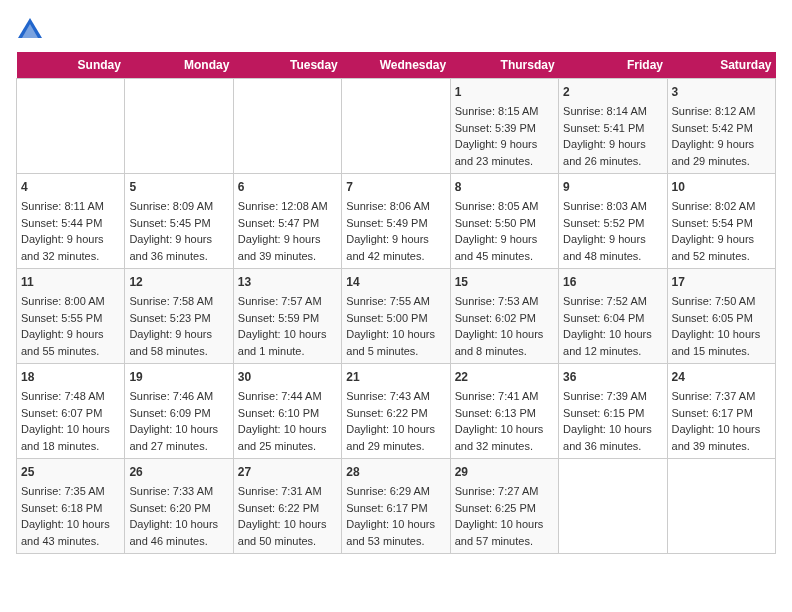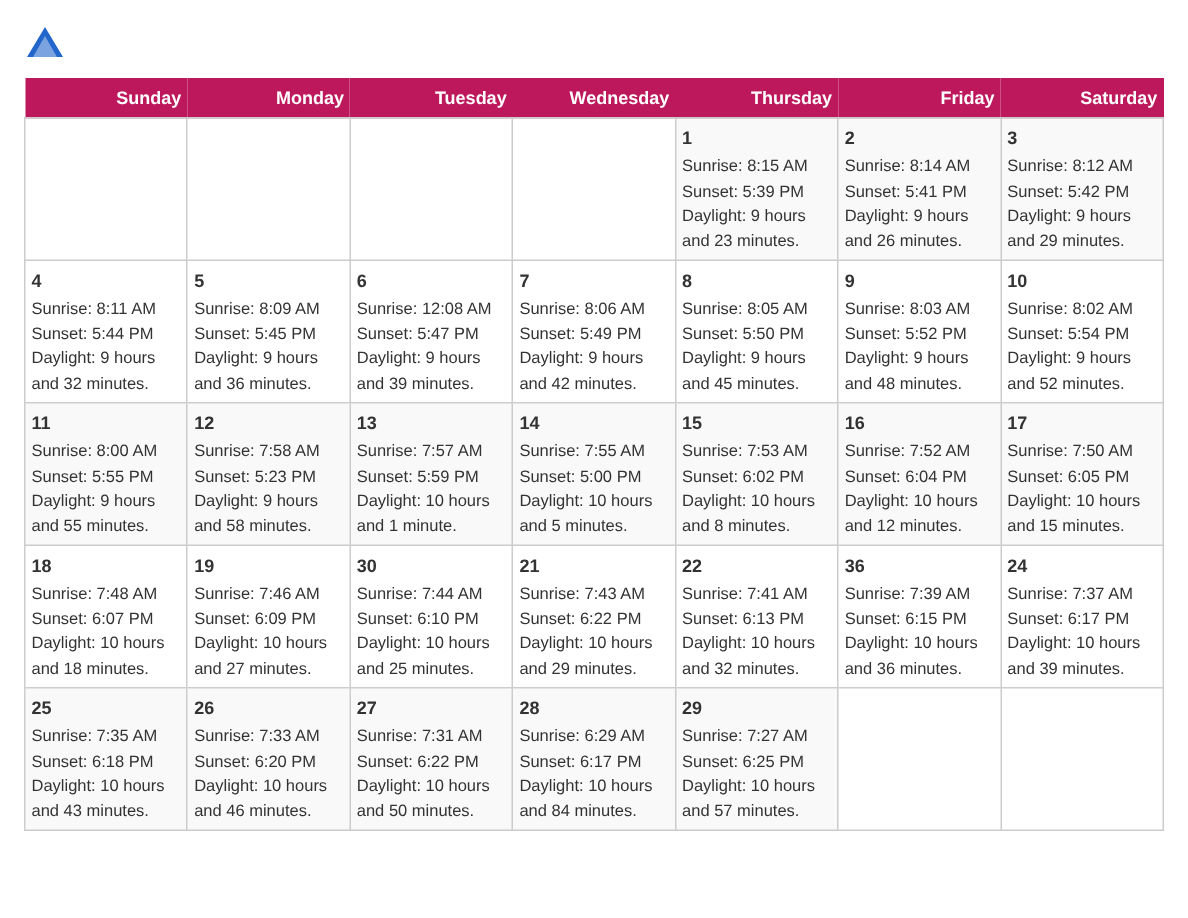--- a/index.html
+++ b/index.html
@@ -318,21 +318,21 @@
           <div>Sunrise: 7:31 AM</div>
           <div>Sunset: 6:22 PM</div>
           <div>Daylight: 10 hours</div>
           <div>and 50 minutes.</div>
         </td>
         <td>
           <span class="day-num">28</span>
           <div>Sunrise: 6:29 AM</div>
           <div>Sunset: 6:17 PM</div>
           <div>Daylight: 10 hours</div>
-          <div>and 84 minutes.</div>
+          <div>and 53 minutes.</div>
         </td>
         <td>
           <span class="day-num">29</span>
           <div>Sunrise: 7:27 AM</div>
           <div>Sunset: 6:25 PM</div>
           <div>Daylight: 10 hours</div>
           <div>and 57 minutes.</div>
         </td>
         <td class="empty"></td>
         <td class="empty"></td>

